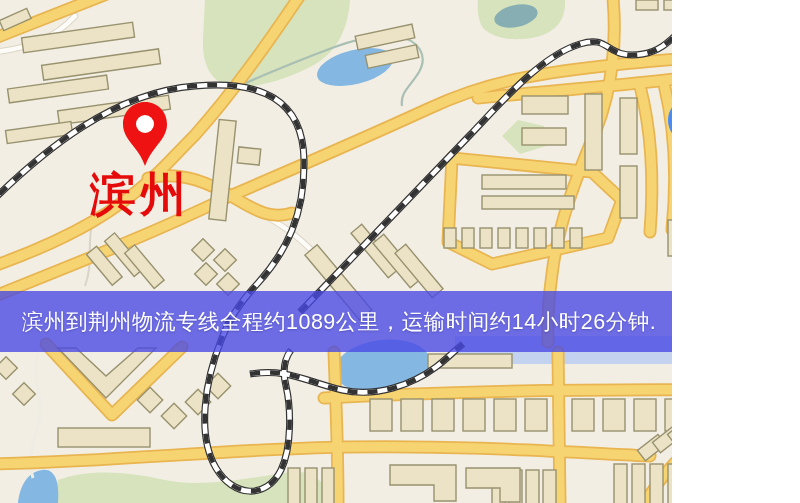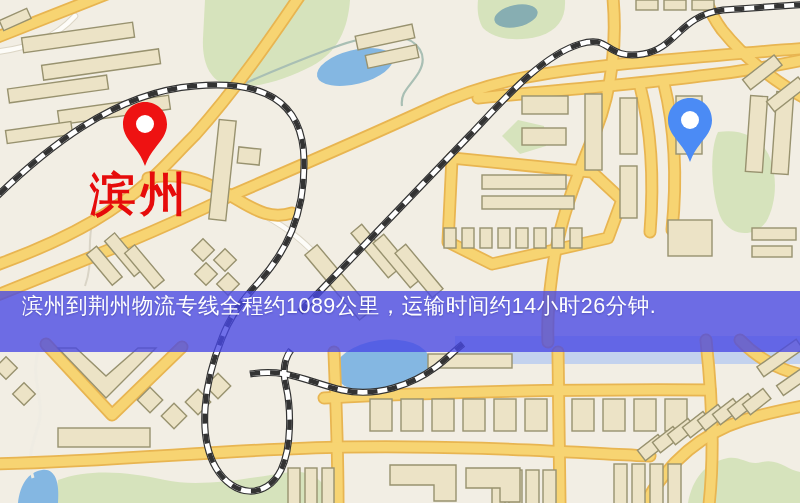--- a/index.html
+++ b/index.html
@@ -1,17 +1,17 @@
 <!DOCTYPE html>
 <html><head>
 <meta charset="utf-8">
 <style>
   html,body{margin:0;padding:0;background:#ffffff;}
   .stage{
-    position:relative;width:800px;height:503px;overflow:hidden;
+    position:relative;width:672px;height:503px;overflow:hidden;
     font-family:"Liberation Sans",sans-serif;background:#f2eee4;
   }
   .map-svg{position:absolute;left:0;top:0;width:800px;height:503px;display:block;}
 
   
   .park{fill:#d6e3bc;stroke:none;}
   .pond-dark{fill:#87aeb2;}
   .water{fill:#84b7e2;}
   .water-band{fill:#c3d2ee;}
   .stream{fill:none;stroke:#a9bfb4;stroke-width:2.2;}
@@ -30,21 +30,21 @@
   .marker svg{display:block;width:100%;height:100%;}
 
   .place-label{
     position:absolute;font-family:"Liberation Serif","DejaVu Serif",serif;
     font-size:46px;line-height:1;letter-spacing:4px;white-space:nowrap;
     font-weight:bold;
   }
 
   .banner{
     position:absolute;left:0;top:291px;width:800px;height:61px;
-    display:flex;box-sizing:border-box;padding-left:22px;
+    display:flex;align-items:center;box-sizing:border-box;padding-left:22px;
   }
   .banner-text{
     color:#ffffff;font-size:21.5px;letter-spacing:0.5px;white-space:nowrap;
     text-shadow:0 1px 2px rgba(0,0,80,0.25);
   }
 </style>
 </head>
 <body>
 
 <div class="stage">

